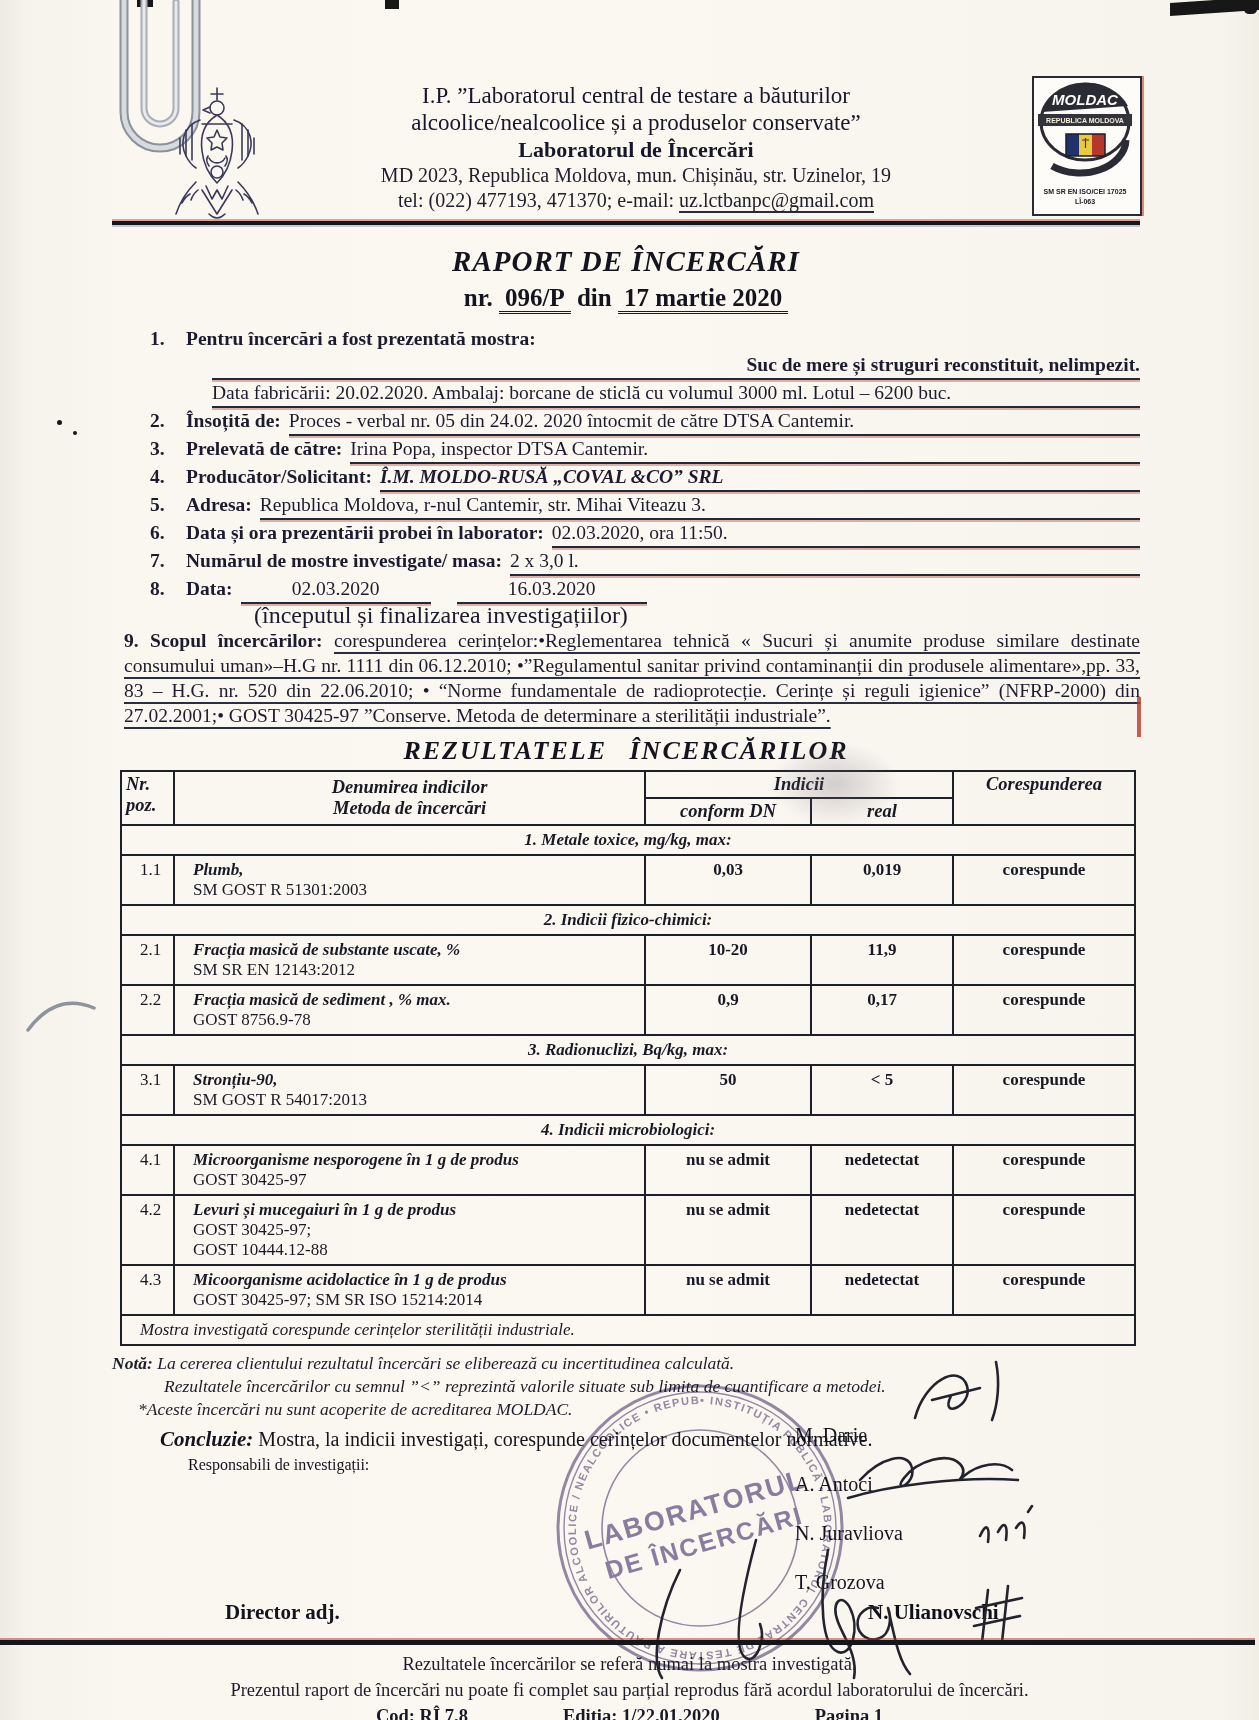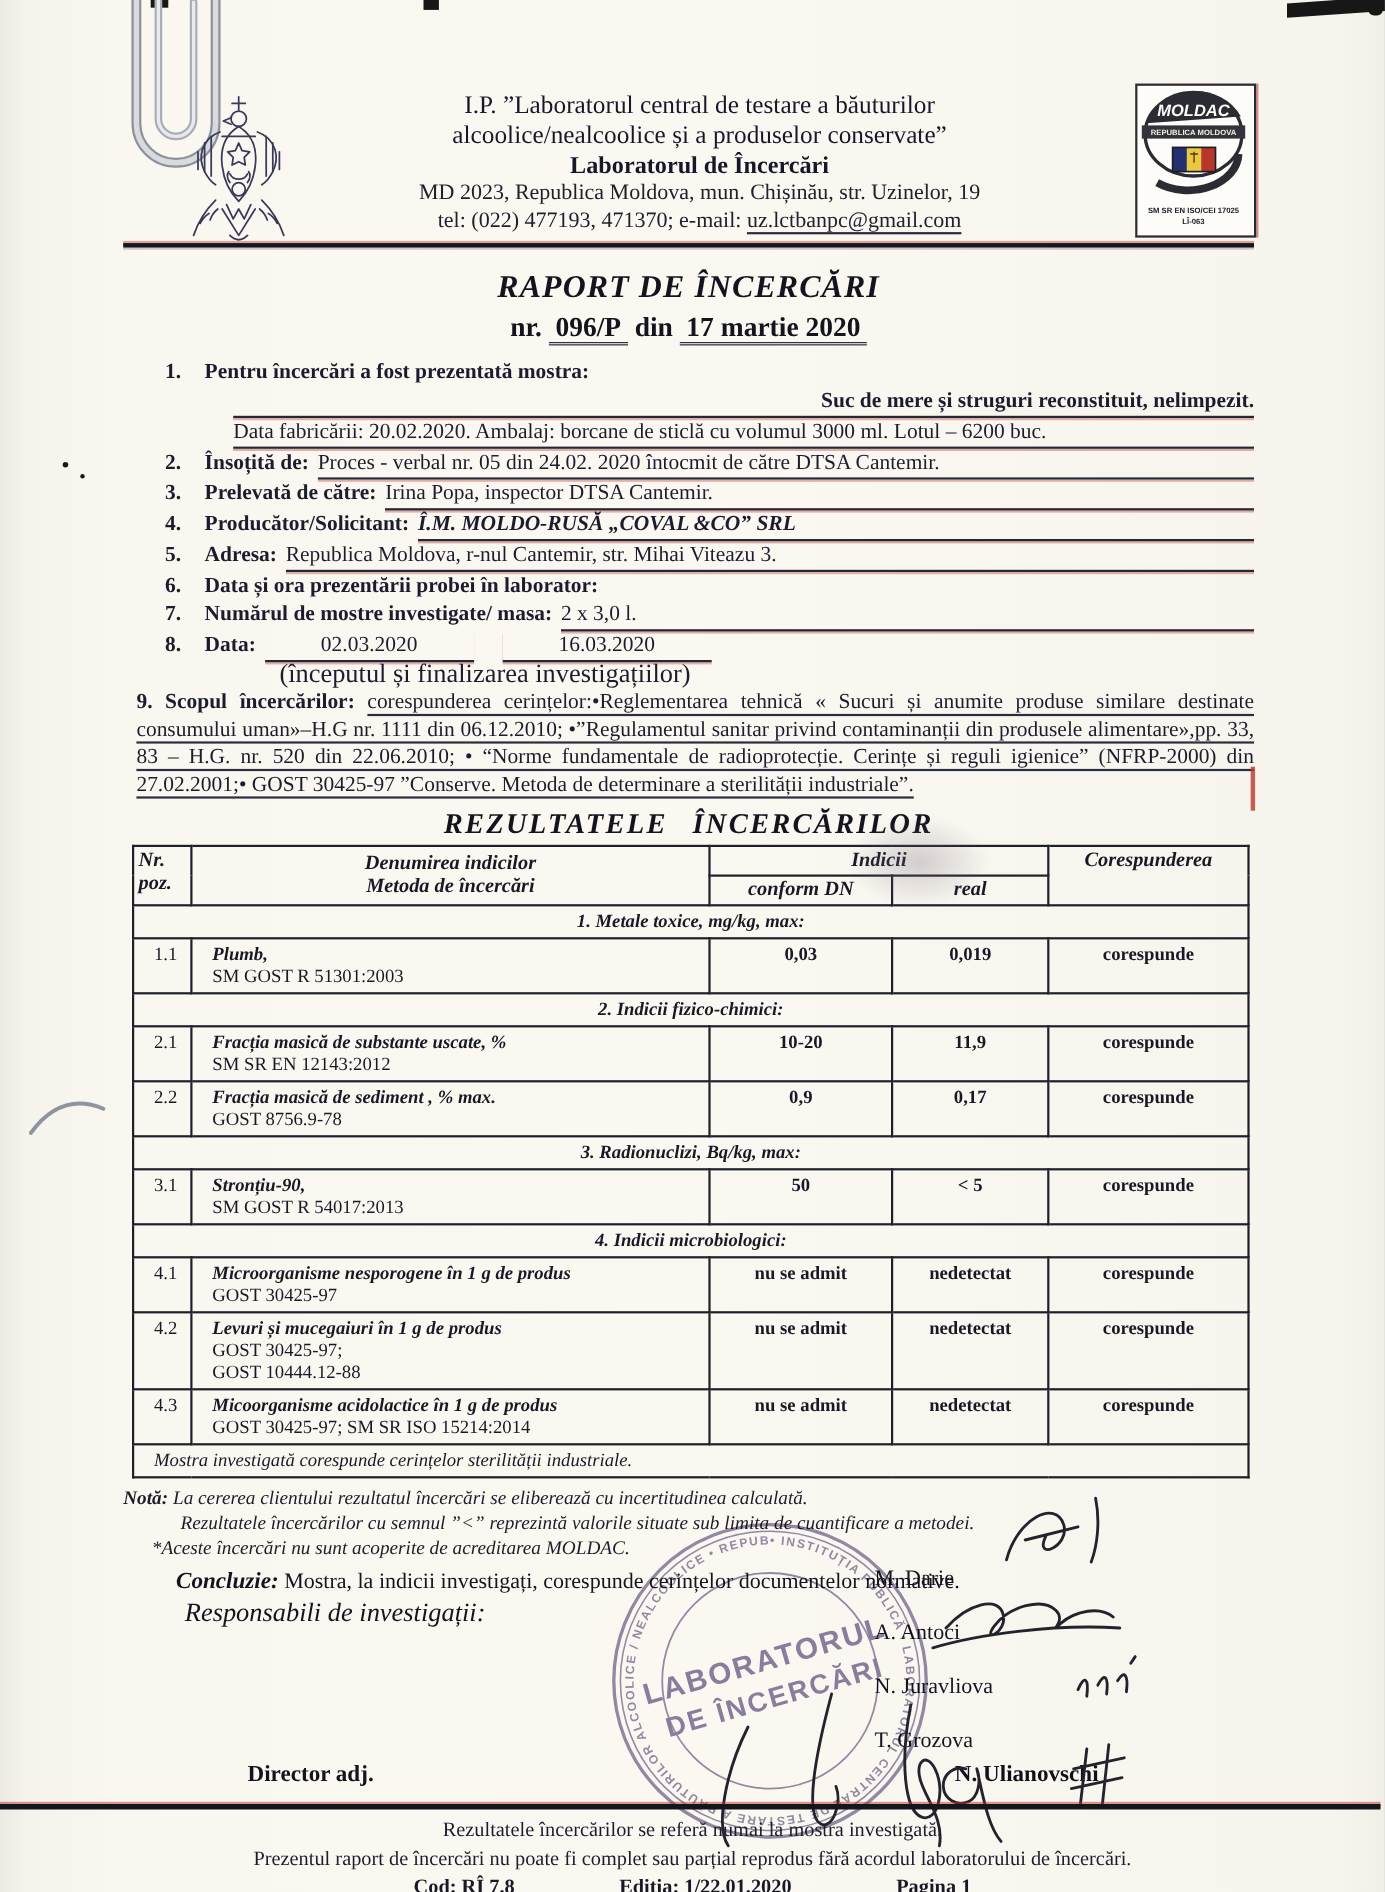--- a/index.html
+++ b/index.html
@@ -47,21 +47,21 @@
   td.resl{text-align:center;font-weight:bold;vertical-align:middle;}
   .iname{font-weight:bold;font-style:italic;}
   td.spanrow{font-style:italic;font-size:19px;padding:3px 8px;}
   
   .notes{margin-top:6px;font-size:17.5px;font-style:italic;line-height:23px;color:#1d1d2a;}
   .notes .n1l{font-weight:bold;}
   .notes .n2{margin-left:52px;}
   .notes .n3{margin-left:26px;}
   .concl{margin:6px 0 0 48px;font-size:20px;color:#14141f;}
   .concl .clbl{font-weight:bold;font-style:italic;font-size:21px;}
-  .resp{margin:4px 0 0 56px;font-size:24px;color:#14141f;font-style:italic;}
+  .resp{margin:4px 0 0 76px;font-size:16px;color:#14141f;}
   
   .names{position:absolute;left:795px;top:1424px;font-size:20px;color:#15151f;}
   .names div{height:49px;}
   .director{position:absolute;left:225px;top:1600px;font-size:21px;font-weight:bold;color:#14141f;}
   .uli{position:absolute;left:868px;top:1600px;font-size:21px;font-weight:bold;color:#10101a;}
   .thickline{position:absolute;left:0;top:1640px;width:1255px;height:5px;background:#15151c;box-shadow:0 -2px 0 rgba(180,52,38,.5);}
   .f1{position:absolute;left:0;top:1654px;width:100%;text-align:center;font-size:18.5px;color:#1c1c2c;}
   .f2{position:absolute;left:0;top:1680px;width:100%;text-align:center;font-size:18.5px;color:#1c1c2c;}
   .cod{position:absolute;left:0;top:1706px;width:100%;display:flex;justify-content:center;gap:95px;font-size:18.5px;font-weight:bold;color:#181826;}
   
@@ -182,20 +182,21 @@
         <span class="uval bi">Î.M. MOLDO-RUSĂ „COVAL &amp;CO” SRL</span>
       </div>
       <div class="item">
         <span class="num">5.</span>
         <span class="lbl">Adresa:</span>
         <span class="uval">Republica Moldova, r-nul Cantemir, str. Mihai Viteazu 3.</span>
       </div>
       <div class="item">
         <span class="num">6.</span>
         <span class="lbl">Data și ora prezentării probei în laborator:</span>
+        <span class="uval">02.03.2020, ora 11:50.</span>
       </div>
       <div class="item">
         <span class="num">7.</span>
         <span class="lbl">Numărul de mostre investigate/ masa:</span>
         <span class="uval">2 x 3,0 l.</span>
       </div>
       <div class="item">
         <span class="num">8.</span>
         <span class="lbl">Data:</span>
         <span class="d8">02.03.2020</span>

